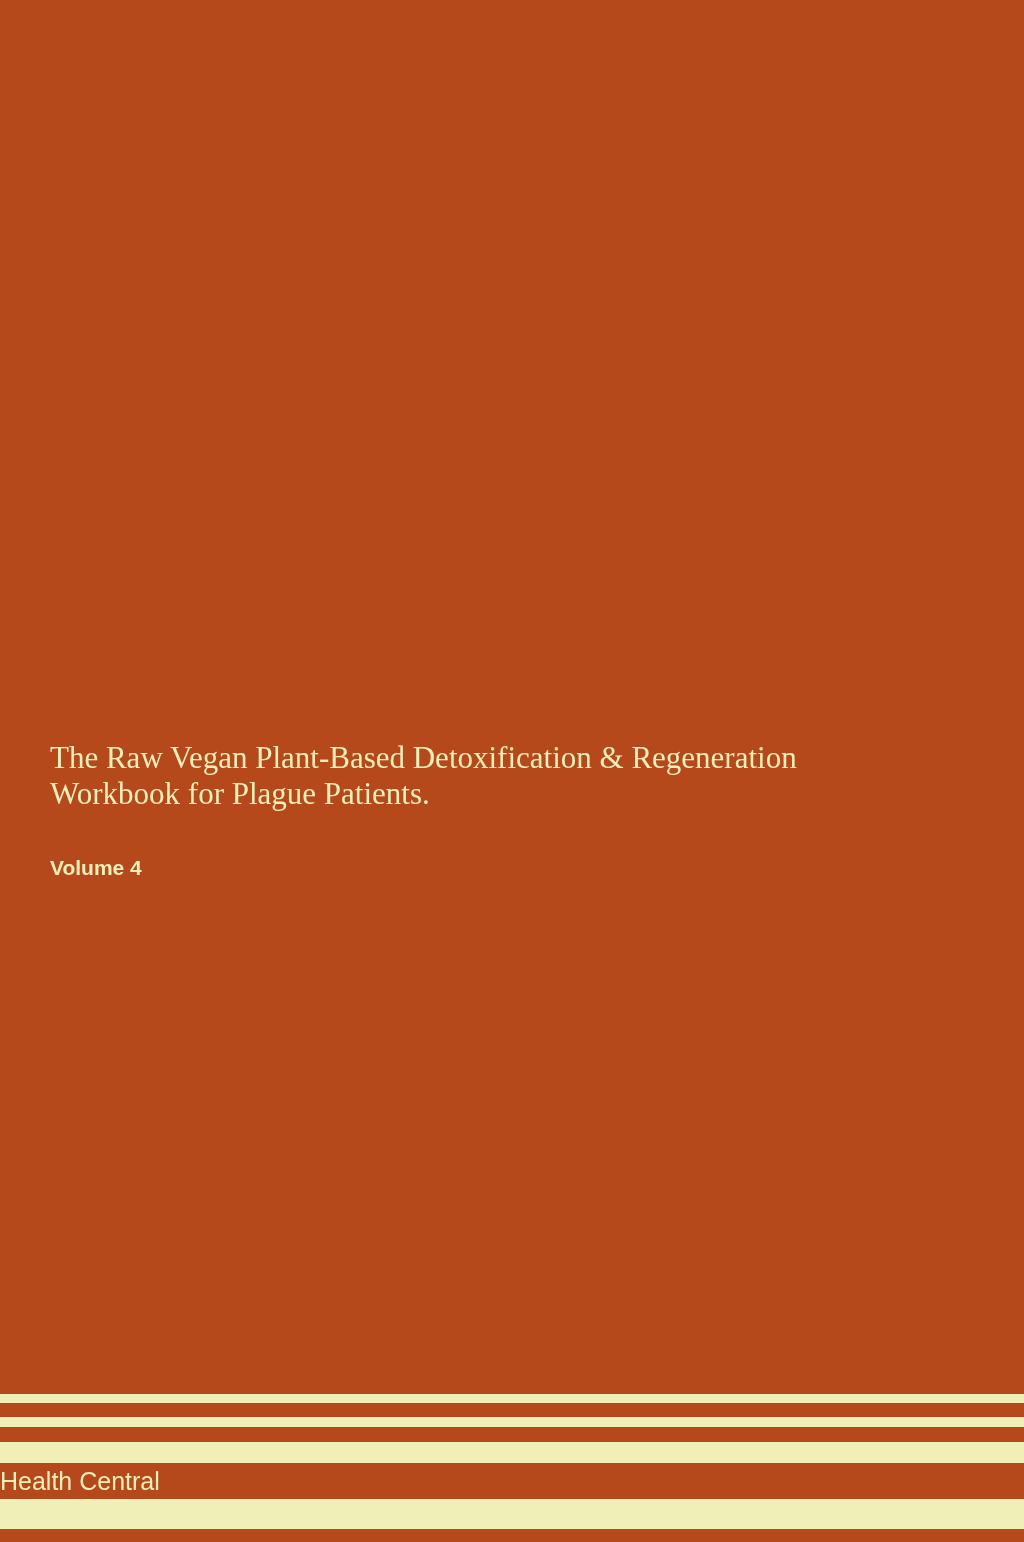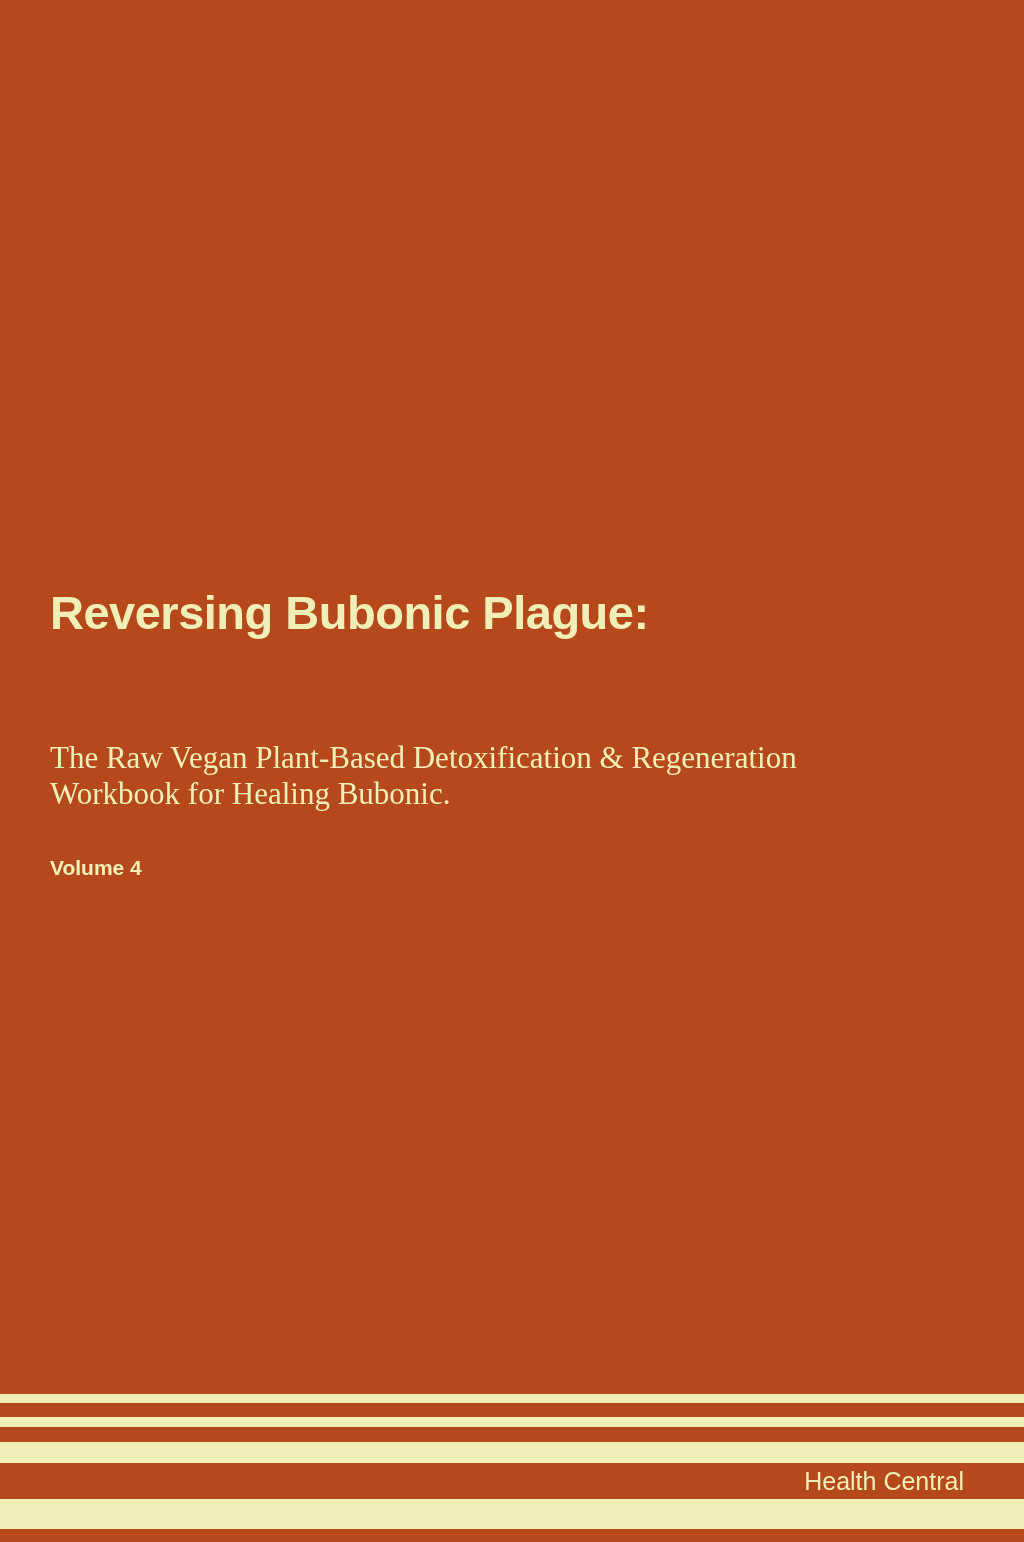--- a/index.html
+++ b/index.html
@@ -68,40 +68,38 @@
   .stripe-2 { top: 1417px; height: 10px; }
   .stripe-3 { top: 1442px; height: 21px; }
   .stripe-4 { top: 1499px; height: 30px; }
   .publisher-band {
     position: absolute;
     left: 0;
     top: 1463px;
     width: 1024px;
     height: 36px;
     padding-right: 60px;
-    text-align: right;
     font-family: "Liberation Sans", sans-serif;
     font-weight: normal;
     font-size: 25px;
     line-height: 36px;
     color: var(--cream);
   }
 </style>
 </head>
 <body>
 
 <div class="cover">
 
   <div class="title-block">
-    <div class="title-line">Reversing Bubonic Plague:</div>
   </div>
 
   <div class="subtitle-block">
     <div class="subtitle-line">The Raw Vegan Plant-Based Detoxification &amp; Regeneration</div>
-    <div class="subtitle-line">Workbook for Healing Bubonic.</div>
+    <div class="subtitle-line">Workbook for Plague Patients.</div>
   </div>
 
   <div class="volume">Volume 4</div>
 
   <div class="stripe stripe-1"></div>
   <div class="stripe stripe-2"></div>
   <div class="stripe stripe-3"></div>
 
   <div class="publisher-band">
     <span>Health Central</span>

